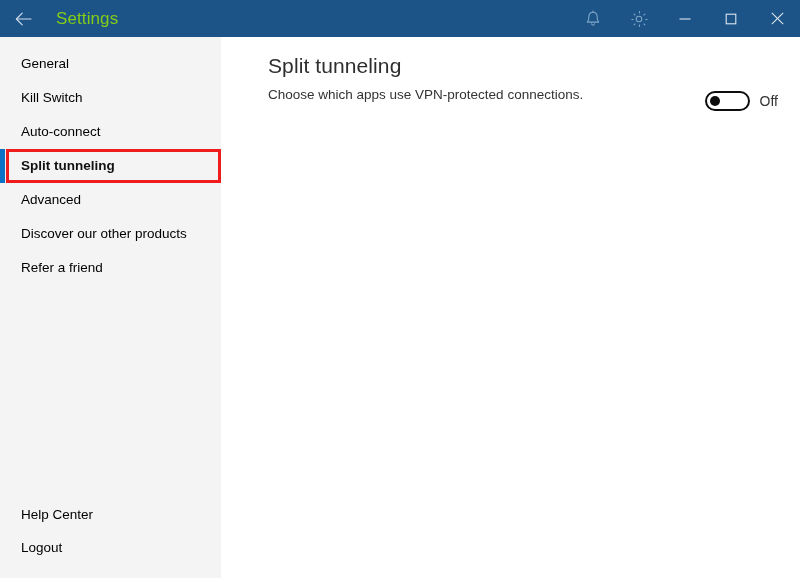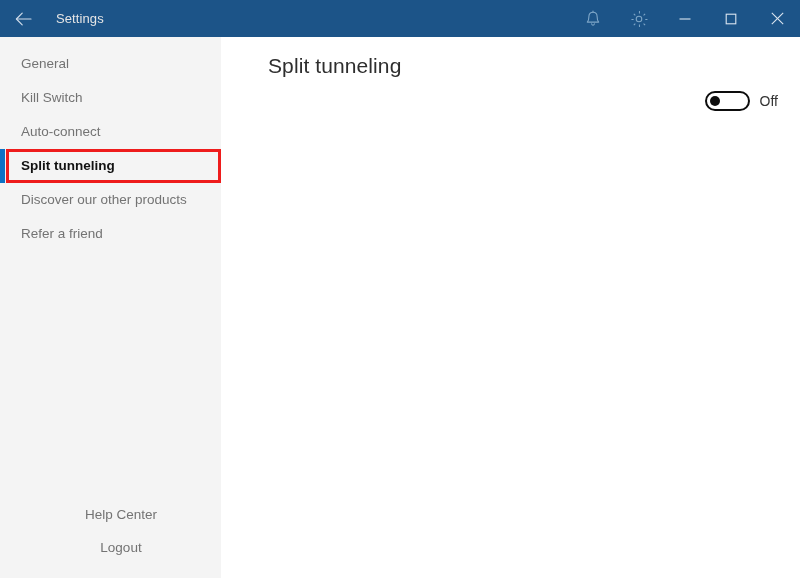--- a/index.html
+++ b/index.html
@@ -33,22 +33,22 @@
   #back-button {
     width: 46px;
     height: 37px;
     display: flex;
     align-items: center;
     justify-content: center;
     cursor: pointer;
   }
   #back-button svg { display: block; }
   #window-title {
-    color: #e5e5e5;
-    font-size: 13px;
+    color: #84cc16;
+    font-size: 17px;
     letter-spacing: 0.1px;
     margin-left: 10px;
     white-space: nowrap;
     user-select: none;
   }
   #titlebar-spacer { flex: 1 1 auto; }
   .tb-icon-btn {
     width: 46px;
     height: 37px;
     display: flex;
@@ -93,21 +93,21 @@
     bottom: 14px;
     width: 221px;
   }
   .nav-item {
     position: relative;
     height: 34px;
     display: flex;
     align-items: center;
     padding-left: 21px;
     box-sizing: border-box;
-    color: #737373;
+    color: #000000;
     font-size: 13.5px;
     cursor: pointer;
     user-select: none;
   }
   .nav-item .nav-label { line-height: 1; }
   .nav-item.selected {
     font-weight: bold;
     color: #111111;
   }
   .nav-item.selected::before {
@@ -123,21 +123,20 @@
     left: 6px;
     top: 0;
     width: 215px;
     height: 34px;
     border: 3px solid #ee1c1c;
     box-sizing: border-box;
     pointer-events: none;
   }
   #nav-bottom-item-help, #nav-bottom-item-logout {
     height: 33px;
-    justify-content: center;
   }
 
   
   #main {
     position: absolute;
     left: 221px; top: 0;
     width: 579px;
     height: 541px;
     background: #ffffff;
   }
@@ -279,20 +278,23 @@
 
         <div class="nav-item">
           <span class="nav-label">Auto-connect</span>
         </div>
 
         <div class="nav-item selected">
           <span class="nav-label">Split tunneling</span>
           <span id="selection-highlight"></span>
         </div>
 
+        <div class="nav-item">
+          <span class="nav-label">Advanced</span>
+        </div>
 
 
         <div class="nav-item">
           <span class="nav-label">Discover our other products</span>
         </div>
 
         <div class="nav-item">
           <span class="nav-label">Refer a friend</span>
         </div>
 
@@ -306,20 +308,21 @@
           <span class="nav-label">Logout</span>
         </div>
       </div>
 
     </div>
 
     <div id="main">
 
       <div id="content-header">
         <h1 id="page-title">Split tunneling</h1>
+        <p id="page-subtitle">Choose which apps use VPN-protected connections.</p>
       </div>
 
       <div id="toggle-row">
         <div id="split-tunneling-toggle">
           <span class="knob"></span>
         </div>
         <span id="toggle-state-label">Off</span>
       </div>
 
     </div>

